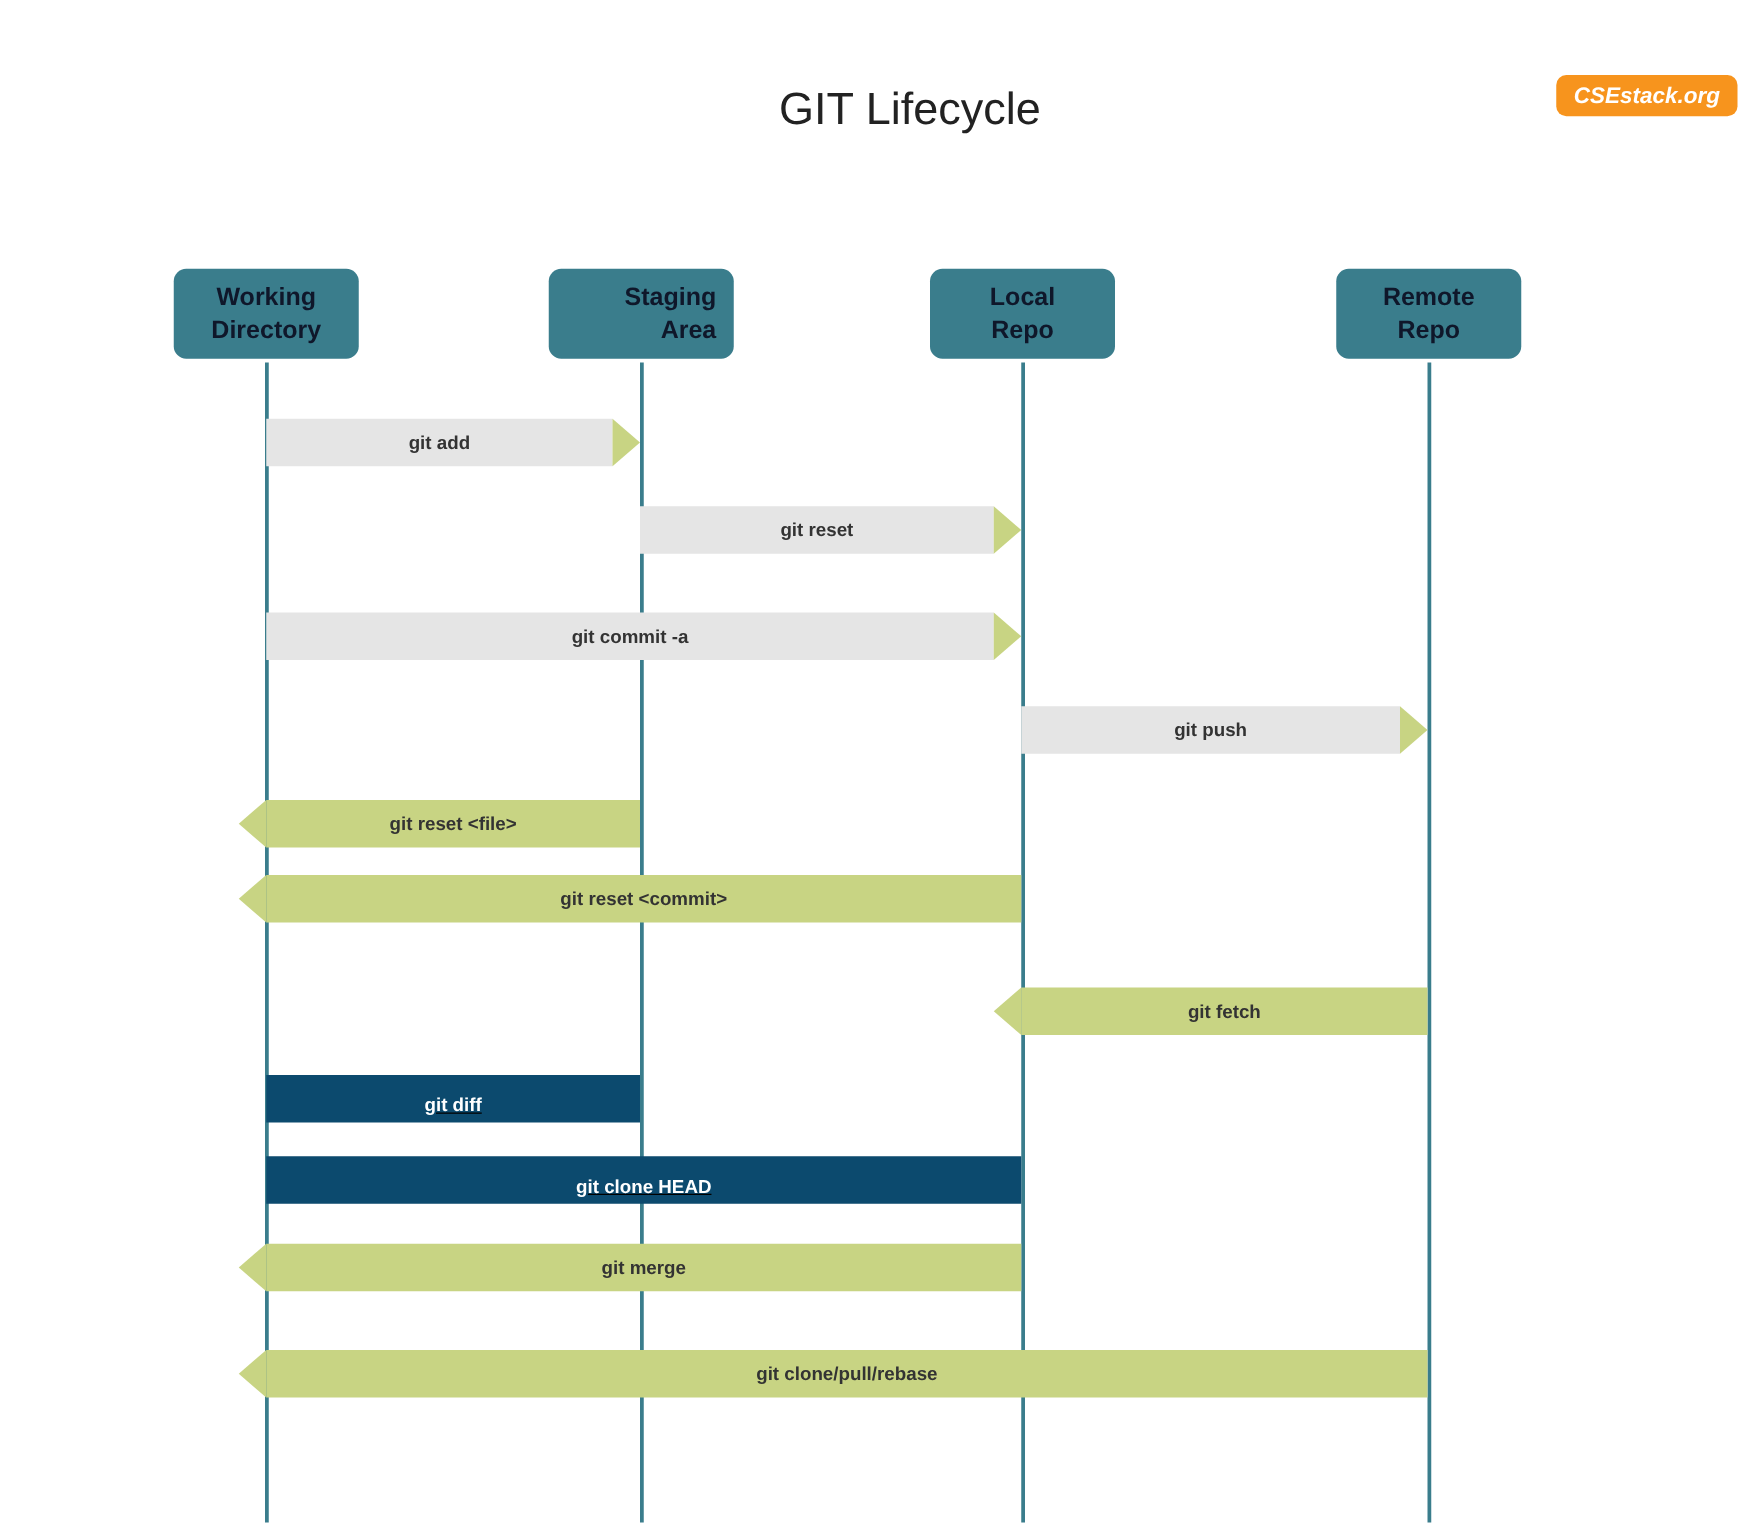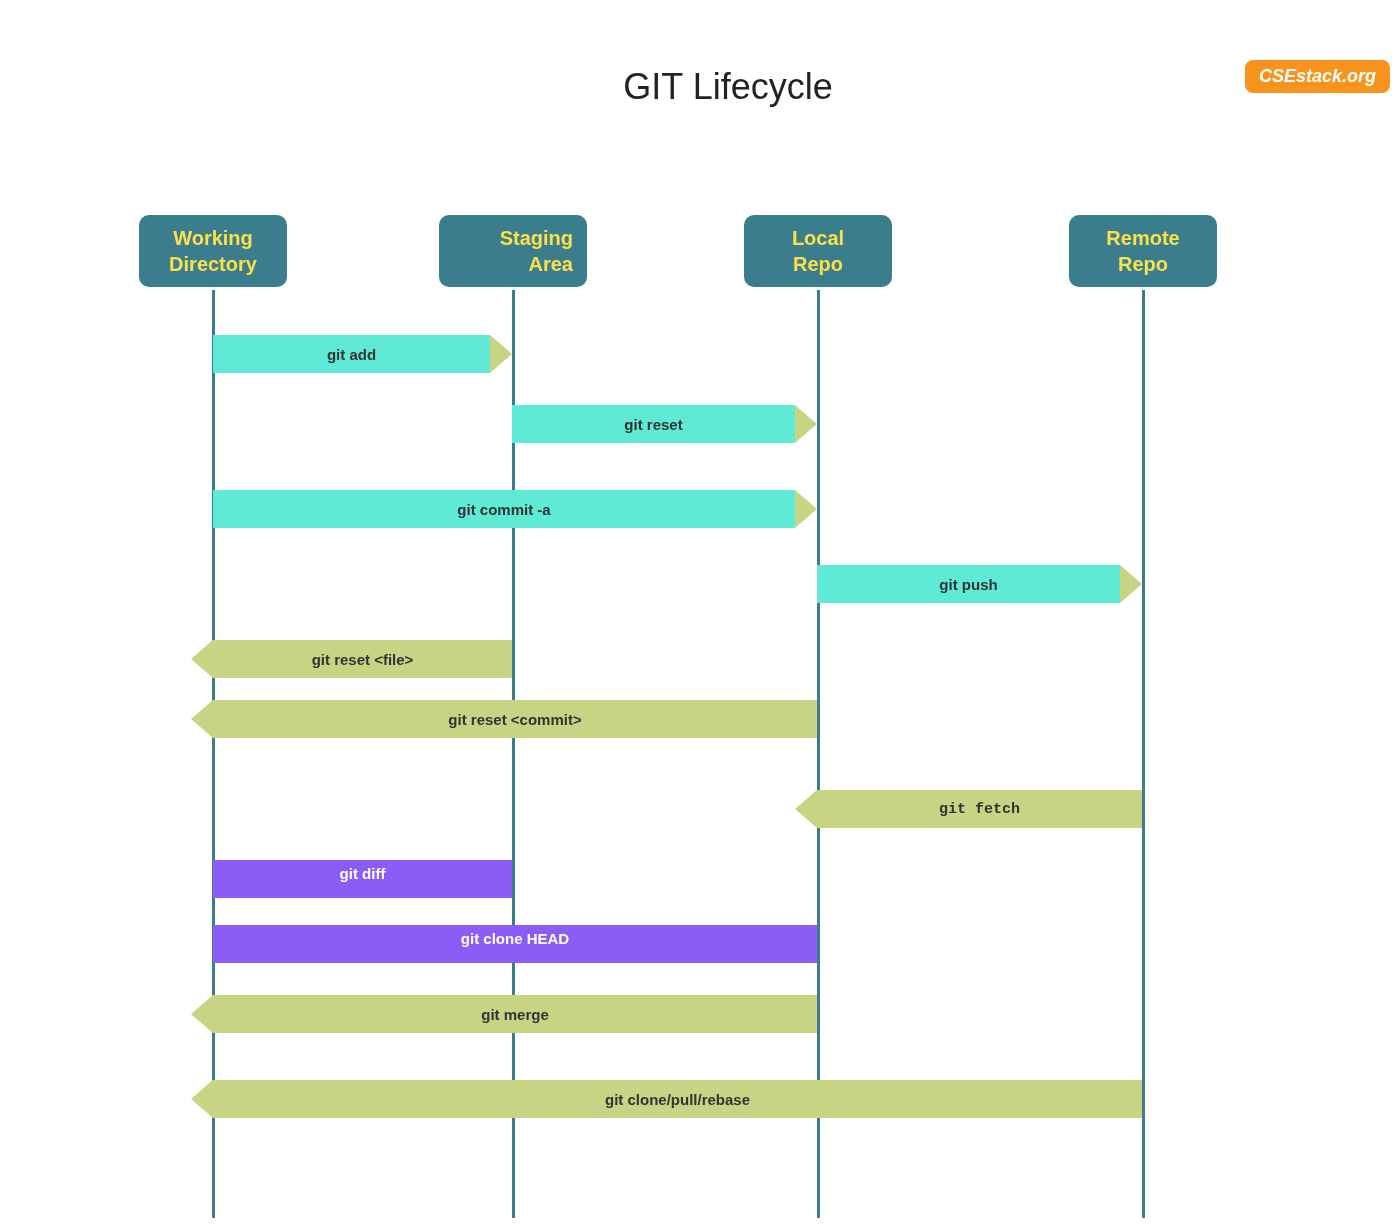--- a/index.html
+++ b/index.html
@@ -41,21 +41,21 @@
       position: relative;
       width: 1392px;
       height: 1130px;
     }
 
     
     .col-header {
       position: absolute;
       top: 65px;
       background: #3a7d8c;
-      color: #fde047;
+      color: #0f172a;
       font-size: 20px;
       font-weight: bold;
       text-align: center;
       border-radius: 10px;
       padding: 10px 14px;
       width: 148px;
       line-height: 1.3;
     }
 
     
@@ -64,21 +64,21 @@
       top: 140px;
       width: 3px;
       background: #3a7d8c;
       bottom: 30px;
     }
 
     
     .arrow-right {
       position: absolute;
       height: 38px;
-      background: #5eead4;
+      background: #e5e5e5;
       display: flex;
       align-items: center;
     }
     .arrow-right::after {
       content: '';
       position: absolute;
       right: -22px;
       top: 0;
       width: 0;
       height: 0;
@@ -115,24 +115,25 @@
       text-align: center;
       padding-left: 10px;
       padding-right: 10px;
       white-space: nowrap;
     }
 
     
     .teal-bar {
       position: absolute;
       height: 38px;
-      background: #8b5cf6;
+      background: #0c4a6e;
       display: flex;
-      align-items: flex-end;
+      align-items: flex-start;
       justify-content: center;
+      text-decoration: underline;
     }
     .teal-bar .arrow-label {
       color: #fff;
     }
   </style>
 </head>
 <body>
 
 <div class="page-title">GIT Lifecycle</div>
 <div class="cse-badge">CSEstack.org</div>
@@ -169,21 +170,21 @@
   </div>
 
   <div class="arrow-left" style="top: 490px; left: 149px; width: 299px;">
     <span class="arrow-label">git reset &lt;file&gt;</span>
   </div>
 
   <div class="arrow-left" style="top: 550px; left: 149px; width: 604px;">
     <span class="arrow-label">git reset &lt;commit&gt;</span>
   </div>
 
-  <div class="arrow-left" style="top: 640px; left: 753px; width: 325px; font-family: Liberation Mono, monospace;">
+  <div class="arrow-left" style="top: 640px; left: 753px; width: 325px;">
     <span class="arrow-label">git fetch</span>
   </div>
 
   <div class="teal-bar" style="top: 710px; left: 149px; width: 299px;">
     <span class="arrow-label">git diff</span>
   </div>
 
   <div class="teal-bar" style="top: 775px; left: 149px; width: 604px;">
     <span class="arrow-label">git clone HEAD</span>
   </div>

